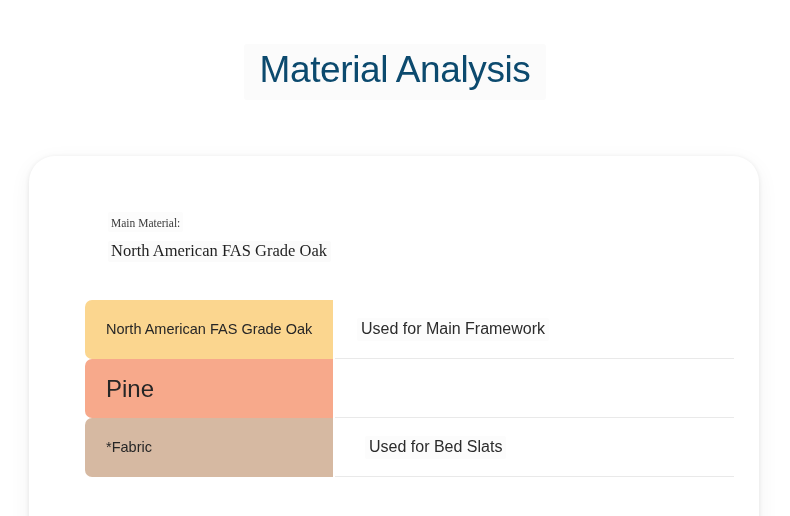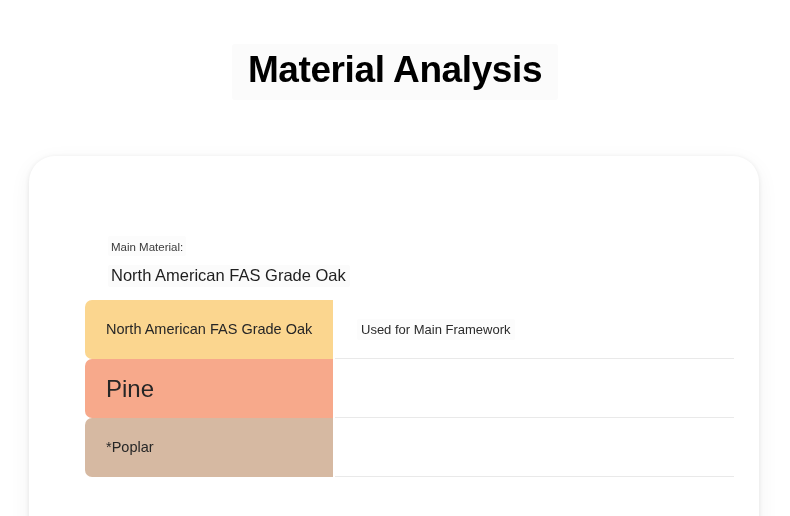--- a/index.html
+++ b/index.html
@@ -25,22 +25,22 @@
     text-align: center;
   }
   .title-hl {
     display: inline-block;
     padding: 6px 16px 10px 16px;
     background: #fbfbfb;
     border-radius: 3px;
   }
   .page-title {
     font-size: 37px;
-    font-weight: bold;
-    color: #000000;
+    font-weight: normal;
+    color: #0c4a6e;
     letter-spacing: -0.4px;
     line-height: 1.08;
     white-space: nowrap;
   }
 
   
   .card {
     position: absolute;
     left: 29px;
     top: 156px;
@@ -49,21 +49,22 @@
     background: #ffffff;
     border-radius: 26px;
     box-shadow: 0 1px 5px rgba(0,0,0,0.085),
                 0 6px 22px rgba(0,0,0,0.055);
   }
 
   
   .main-material {
     position: absolute;
     left: 79px;
-    top: 80px;
+    top: 56px;
+    font-family: Liberation Serif, serif;
   }
   .mm-label-hl {
     display: inline-block;
     background: #fcfcfc;
     border-radius: 2px;
     padding: 1px 3px;
   }
   .mm-label {
     font-size: 11.5px;
     color: #3b3b3b;
@@ -129,21 +130,21 @@
     padding-left: 24px;
     box-sizing: border-box;
   }
   .desc-hl {
     display: inline-block;
     background: #fcfcfc;
     border-radius: 2px;
     padding: 1px 4px;
   }
   .desc-text {
-    font-size: 13px;
+    font-size: 16px;
     color: #2b2b2b;
     line-height: 1.28;
     max-width: 330px;
     text-align: right;
   }
   .desc-indent { padding-left: 32px; }
 </style>
 </head>
 <body style="background: rgb(255, 255, 255);">
 
@@ -184,19 +185,24 @@
 
     <div class="row">
       <div class="swatch" style="background: rgb(247, 169, 139);">
         <span class="swatch-label sz-large">Pine</span>
       </div>
       <div class="row-sep"></div>
     </div>
 
     <div class="row">
       <div class="swatch" style="background: rgb(214, 185, 162);">
-        <span class="swatch-label sz-small">*Poplar</span>
+        <span class="swatch-label sz-small">*Fabric</span>
+      </div>
+      <div class="desc desc-indent">
+        <span class="desc-hl">
+          <span class="desc-text">Used for Bed Slats</span>
+        </span>
       </div>
       <div class="row-sep"></div>
     </div>
 
   </div>
 </div>
 
 </body></html>

